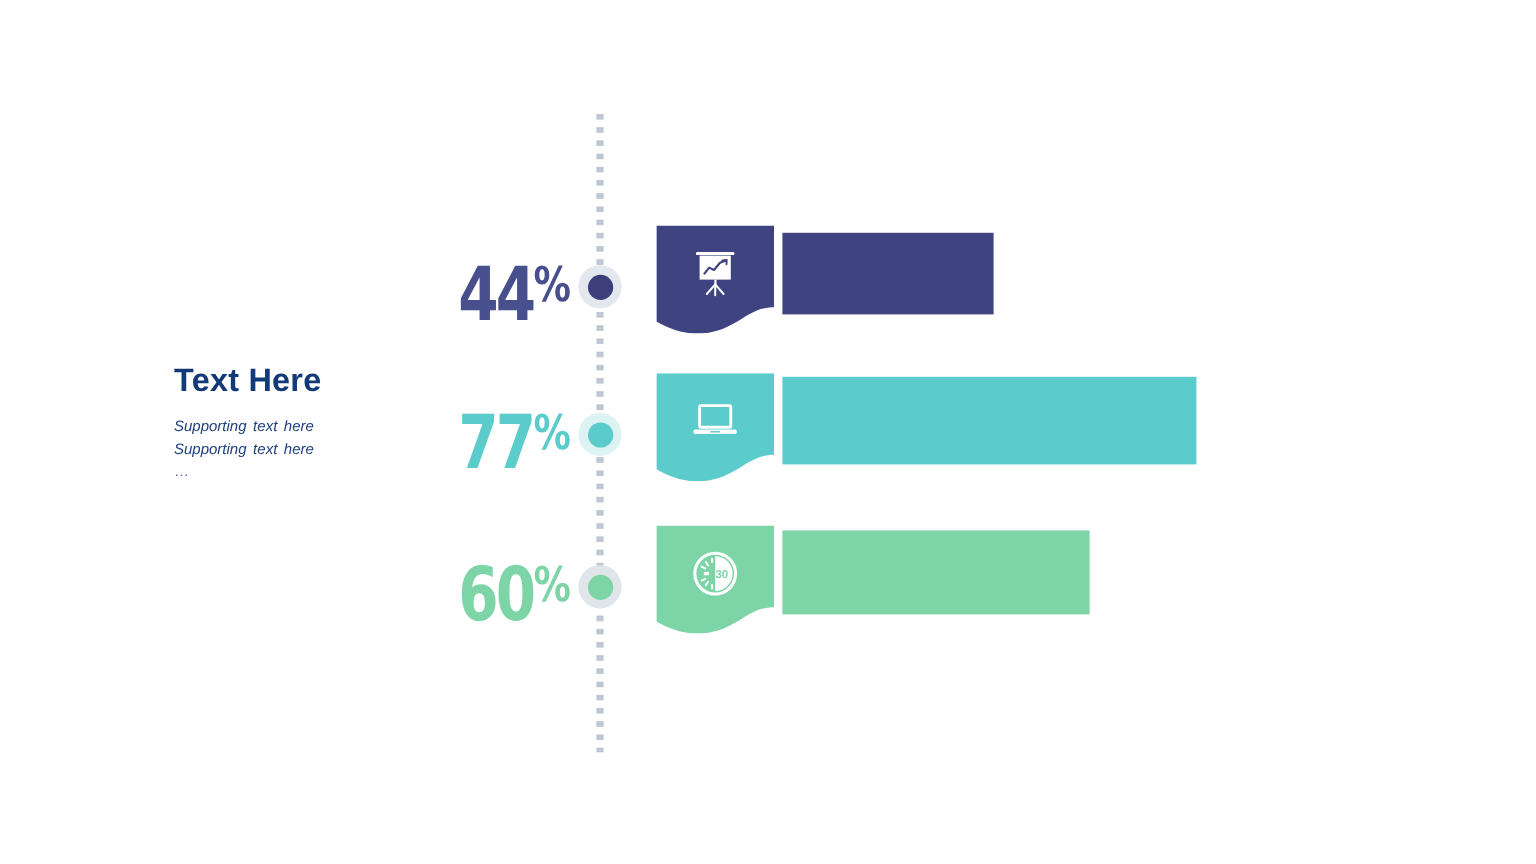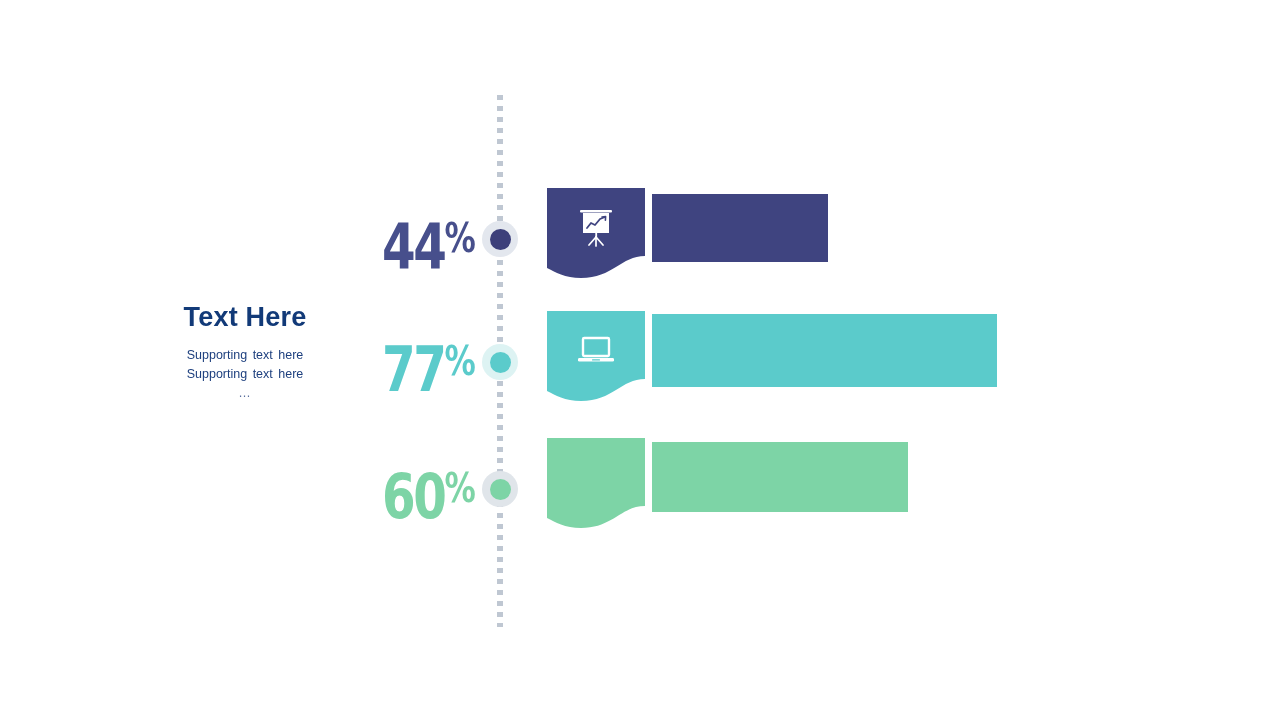--- a/index.html
+++ b/index.html
@@ -14,40 +14,41 @@
     overflow: hidden;
     font-family: "Liberation Sans", sans-serif;
   }
 
   
   #left-text {
     position: absolute;
     left: 145px;
     top: 300px;
     width: 200px;
-    text-align: center;
+    text-align: left;
   }
   #page-title {
     font-family: "Liberation Sans", sans-serif;
     font-size: 27px;
     font-weight: bold;
     color: #123A78;
     letter-spacing: 0.2px;
     line-height: 34px;
     margin: 0;
   }
   #supporting-block {
     margin-top: 12px;
   }
   .supporting-line {
     font-family: "Liberation Sans", sans-serif;
     font-size: 12.5px;
     color: #1D3F7E;
     line-height: 19px;
     word-spacing: 2px;
+    font-style: italic;
   }
   .supporting-ellipsis {
     font-family: "Liberation Sans", sans-serif;
     font-size: 12.5px;
     color: #5A6F9E;
     line-height: 19px;
     letter-spacing: 1px;
   }
 
   
@@ -220,16 +221,30 @@
   <div class="percent" id="percent-2"><span>60</span><span class="pct-sign">%</span></div>
 
   <div class="marker" id="marker-2">
     <div class="marker-dot"></div>
   </div>
 
   <div class="icon-panel">
     <svg width="98" height="90" viewBox="0 0 98 90">
       <path d="M0,0 H98 V68 C74,68 66,90 34,90 C18,90 8,84 0,80 Z" fill="#7DD4A6"></path>
     </svg>
+    <div class="icon-glyph">
+      <svg width="46" height="46" viewBox="0 0 46 46">
+        <circle cx="23" cy="23" r="17" fill="none" stroke="#ffffff" stroke-width="2.6"></circle>
+        <path d="M23,8.5 A14.5,14.5 0 0 1 23,37.5 Z" fill="#ffffff"></path>
+        <rect x="13.6" y="21.6" width="4.2" height="2.8" fill="#ffffff"></rect>
+        <line x1="15.2" y1="13.4" x2="17.1" y2="16.2" stroke="#ffffff" stroke-width="1.7" stroke-linecap="round"></line>
+        <line x1="11.6" y1="17.2" x2="14.6" y2="18.6" stroke="#ffffff" stroke-width="1.7" stroke-linecap="round"></line>
+        <line x1="11.6" y1="28.8" x2="14.6" y2="27.4" stroke="#ffffff" stroke-width="1.7" stroke-linecap="round"></line>
+        <line x1="15.2" y1="32.6" x2="17.1" y2="29.8" stroke="#ffffff" stroke-width="1.7" stroke-linecap="round"></line>
+        <line x1="20.4" y1="10.6" x2="20.4" y2="13.4" stroke="#ffffff" stroke-width="1.7" stroke-linecap="round"></line>
+        <line x1="20.4" y1="32.6" x2="20.4" y2="35.4" stroke="#ffffff" stroke-width="1.7" stroke-linecap="round"></line>
+        <text x="28.5" y="26.6" font-family="'Liberation Sans', sans-serif" font-size="9.5" font-weight="bold" fill="#7DD4A6" text-anchor="middle">30</text>
+      </svg>
+    </div>
   </div>
 
   <div class="value-bar" id="bar-2" style="width: 256px; background: rgb(125, 212, 166);"></div>
 </div>
 
 </body></html>

